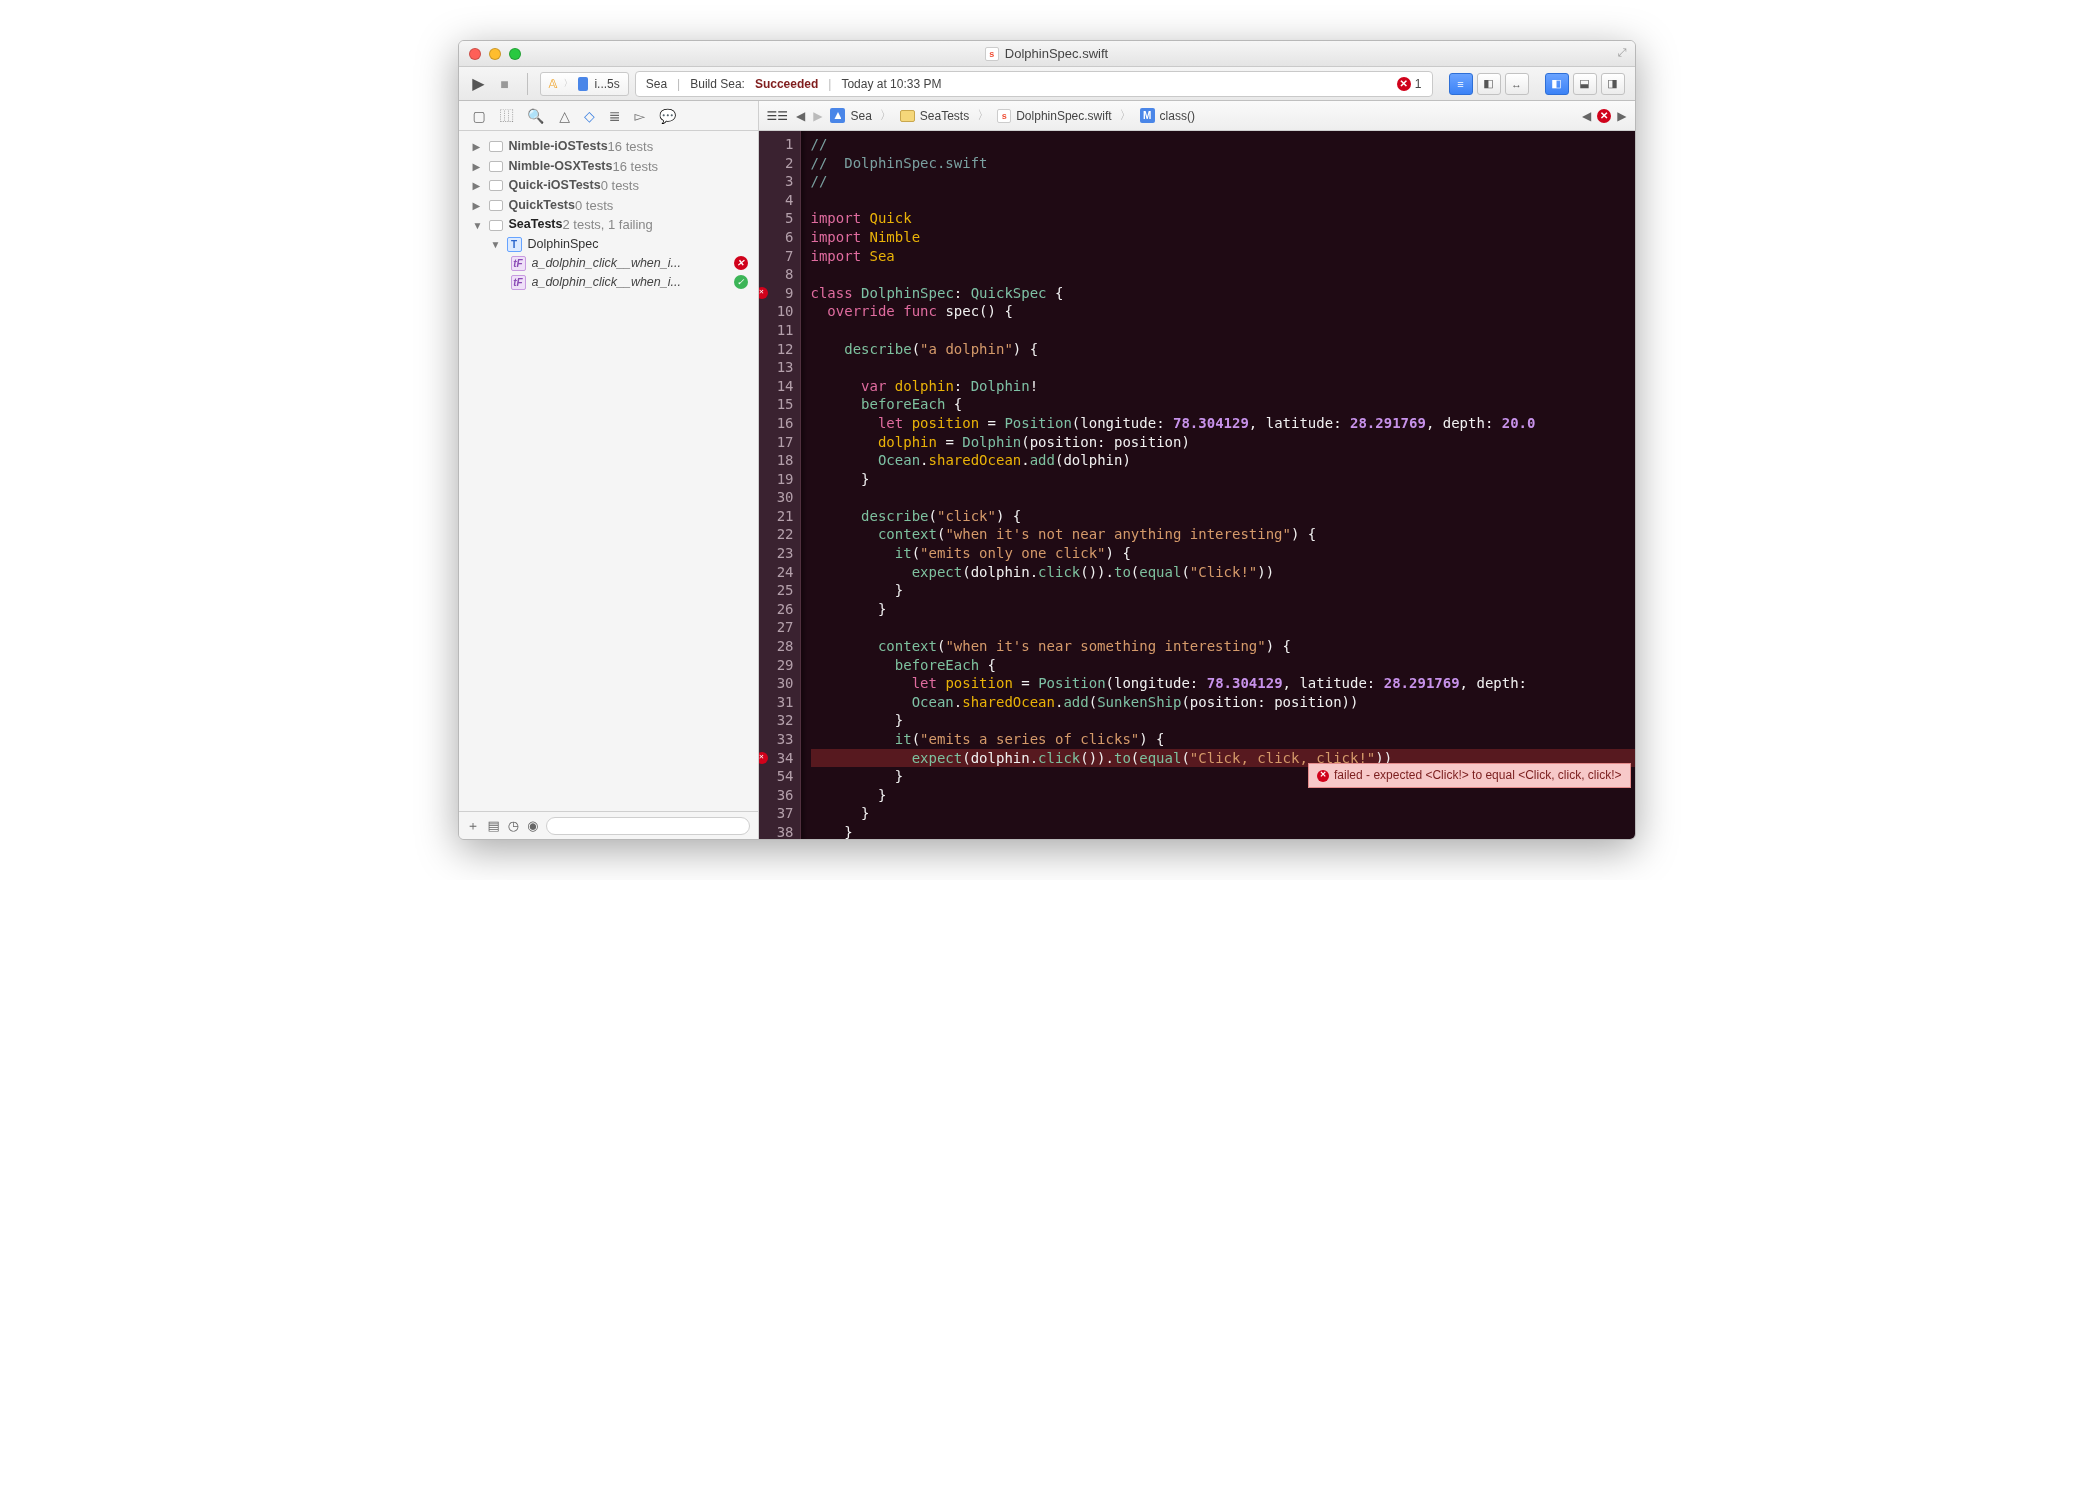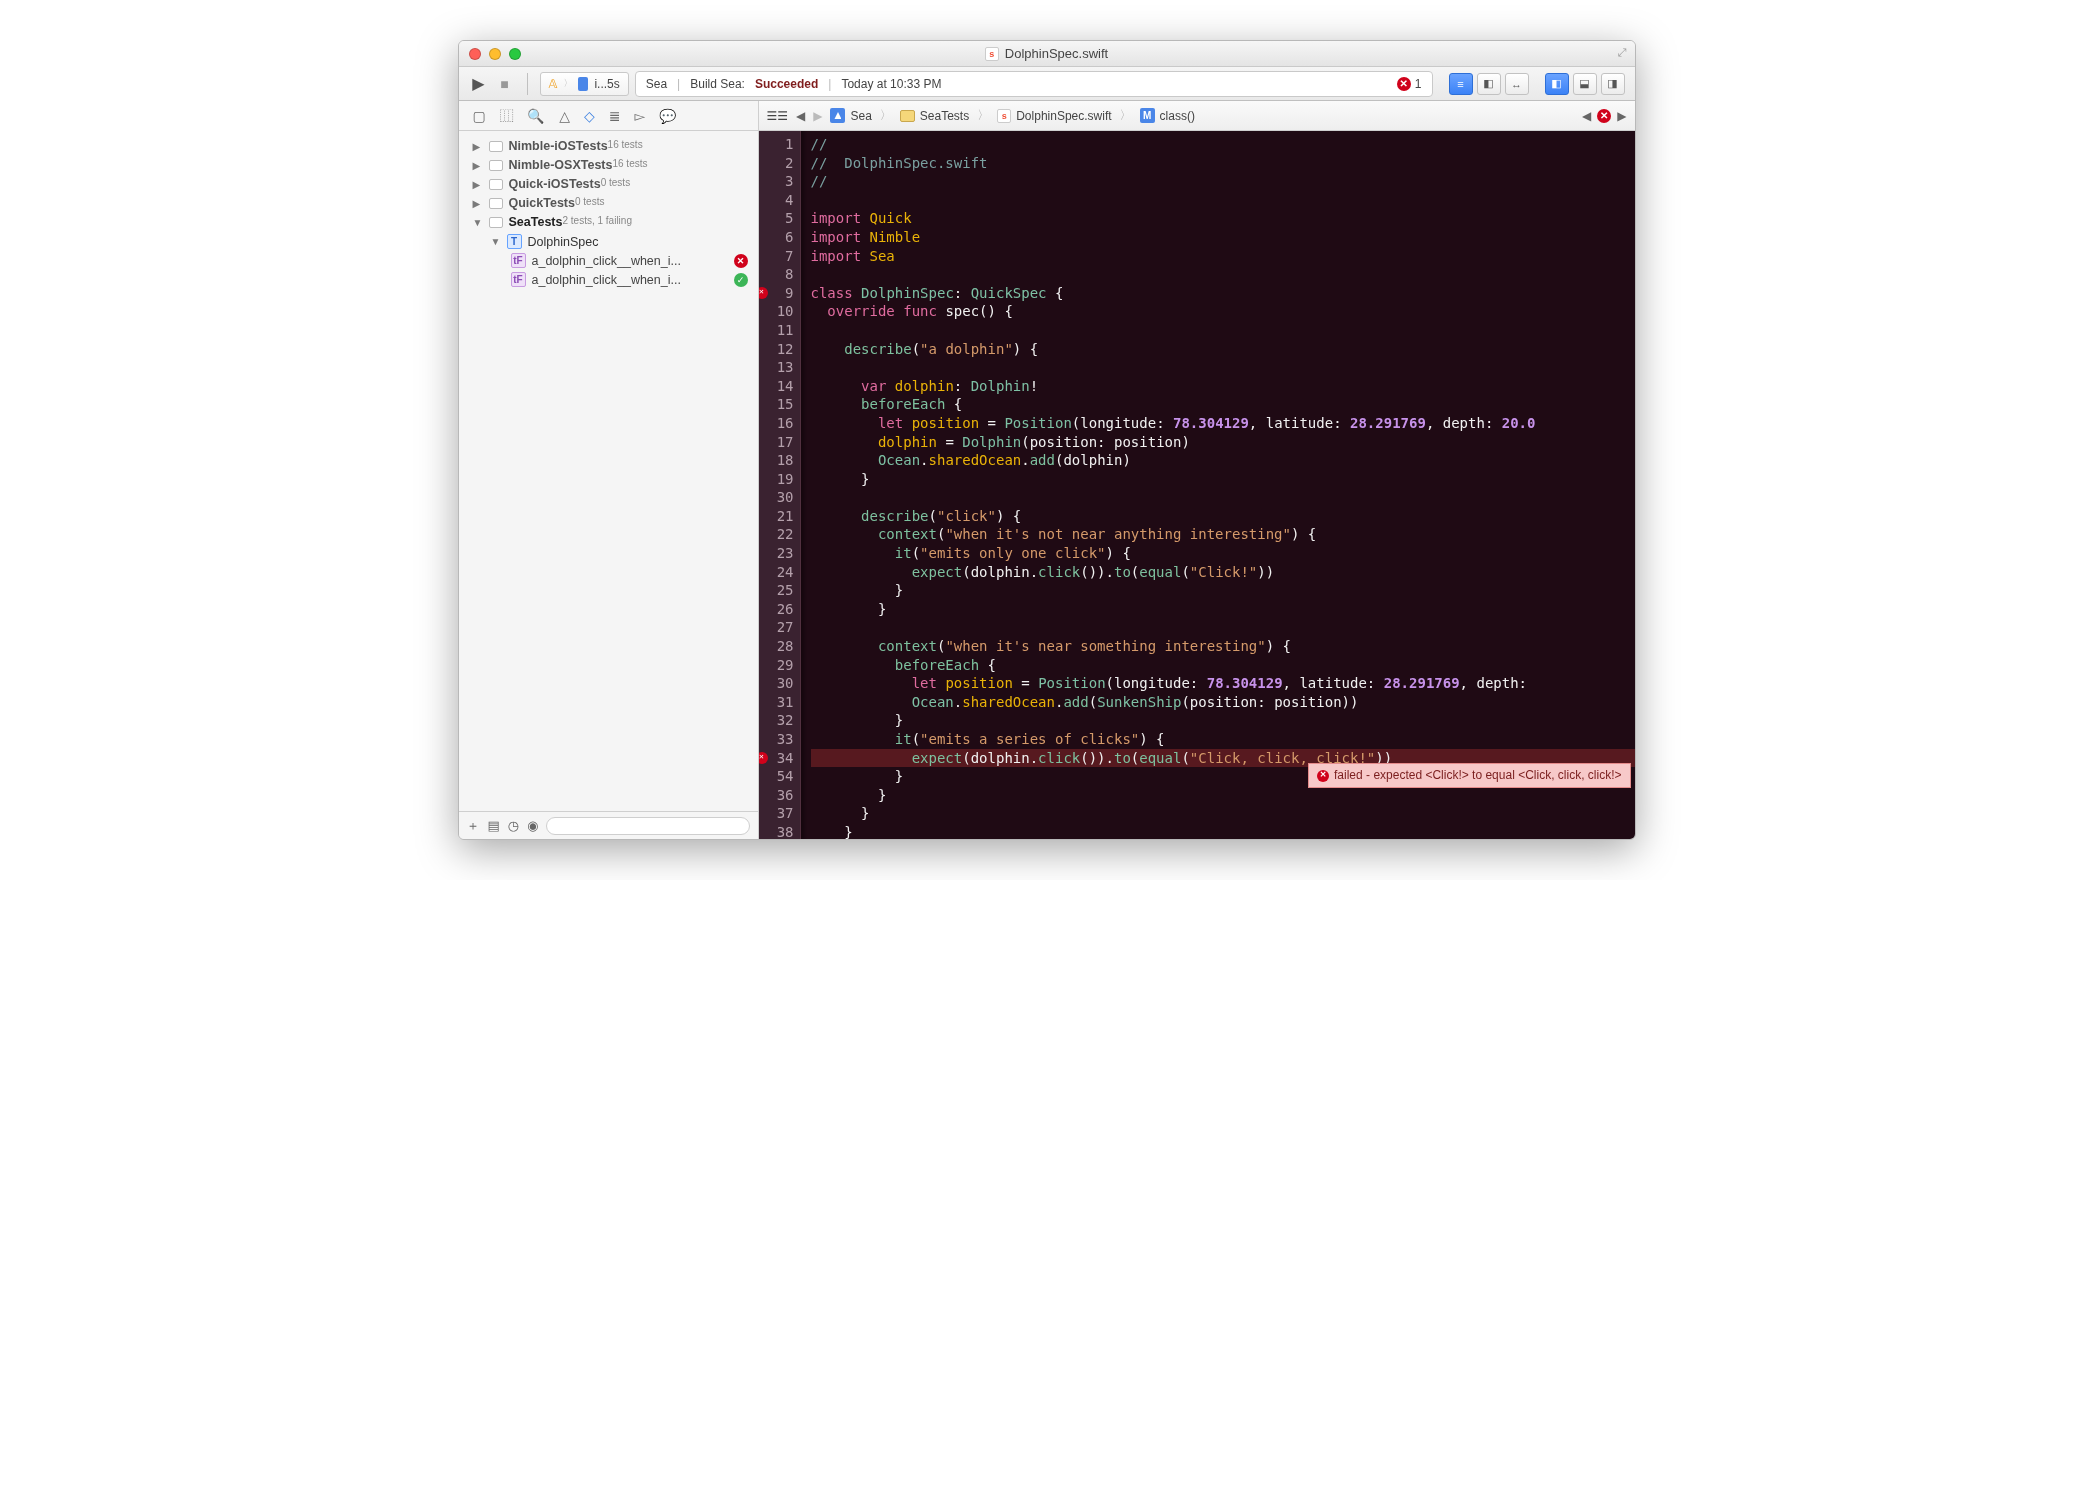--- a/index.html
+++ b/index.html
@@ -77,27 +77,27 @@
 
   .body { display:flex; height: 738px; }
 
   
   .nav { width: 300px; background:#f5f5f5; border-right:1px solid #cfcfcf; display:flex; flex-direction:column; }
   .nav-tabs { height:30px; border-bottom:1px solid #cfcfcf; display:flex; align-items:center; gap:14px; padding:0 14px; color:#6a6a6a; }
   .nav-tabs span { font-size:14px; }
   .tree { flex:1; overflow:auto; padding:6px 0; font-size:12.5px; color:#333; }
   .tree-item { padding:2px 10px 2px 14px; display:flex; align-items:center; gap:6px; white-space:nowrap; user-select:none; }
   .tree-item.sub { padding-left: 32px; }
-  .tree-item.case { padding-left: 52px; }
+  .tree-item.case { padding-left: 52px; font-style: italic; }
   .disclosure { width:10px; color:#7a7a7a; font-size:10px; }
   .folder-ic { width:14px; height:11px; border:1px solid #bbb; border-radius:2px; background:#fff; }
   .label-stack { display:flex; flex-direction:row; line-height:1.2; }
   .label-stack .name { font-weight:600; color:#555; }
   .label-stack .name.dark { color:#222; }
-  .label-stack .count { font-size:10px; color:#888; }
+  .label-stack .count { font-size:13px; color:#888; }
   .t-ic { width:15px; height:15px; border:1px solid #66a3ff; background:#dceaff; color:#2b66cc; font-size:10px; font-weight:bold;
     display:flex; align-items:center; justify-content:center; border-radius:2px; }
   .pass-ic { width:14px; height:14px; border-radius:50%; background:#3cb557; color:#fff; font-size:9px; display:flex; align-items:center; justify-content:center; }
   .fail-ic { width:14px; height:14px; border-radius:50%; background:#d0021b; color:#fff; font-size:9px; display:flex; align-items:center; justify-content:center; font-weight:bold; }
   .case-text { flex:1; overflow:hidden; text-overflow:ellipsis; color:#444; }
   .nav-bottom { height:28px; border-top:1px solid #cfcfcf; display:flex; align-items:center; padding:0 8px; gap:8px; color:#666; font-size:13px; }
   .filter-pill { flex:1; height:18px; border:1px solid #cfcfcf; border-radius:10px; background:#fff; }
 
   
   .editor { flex:1; display:flex; flex-direction:column; min-width:0; }

